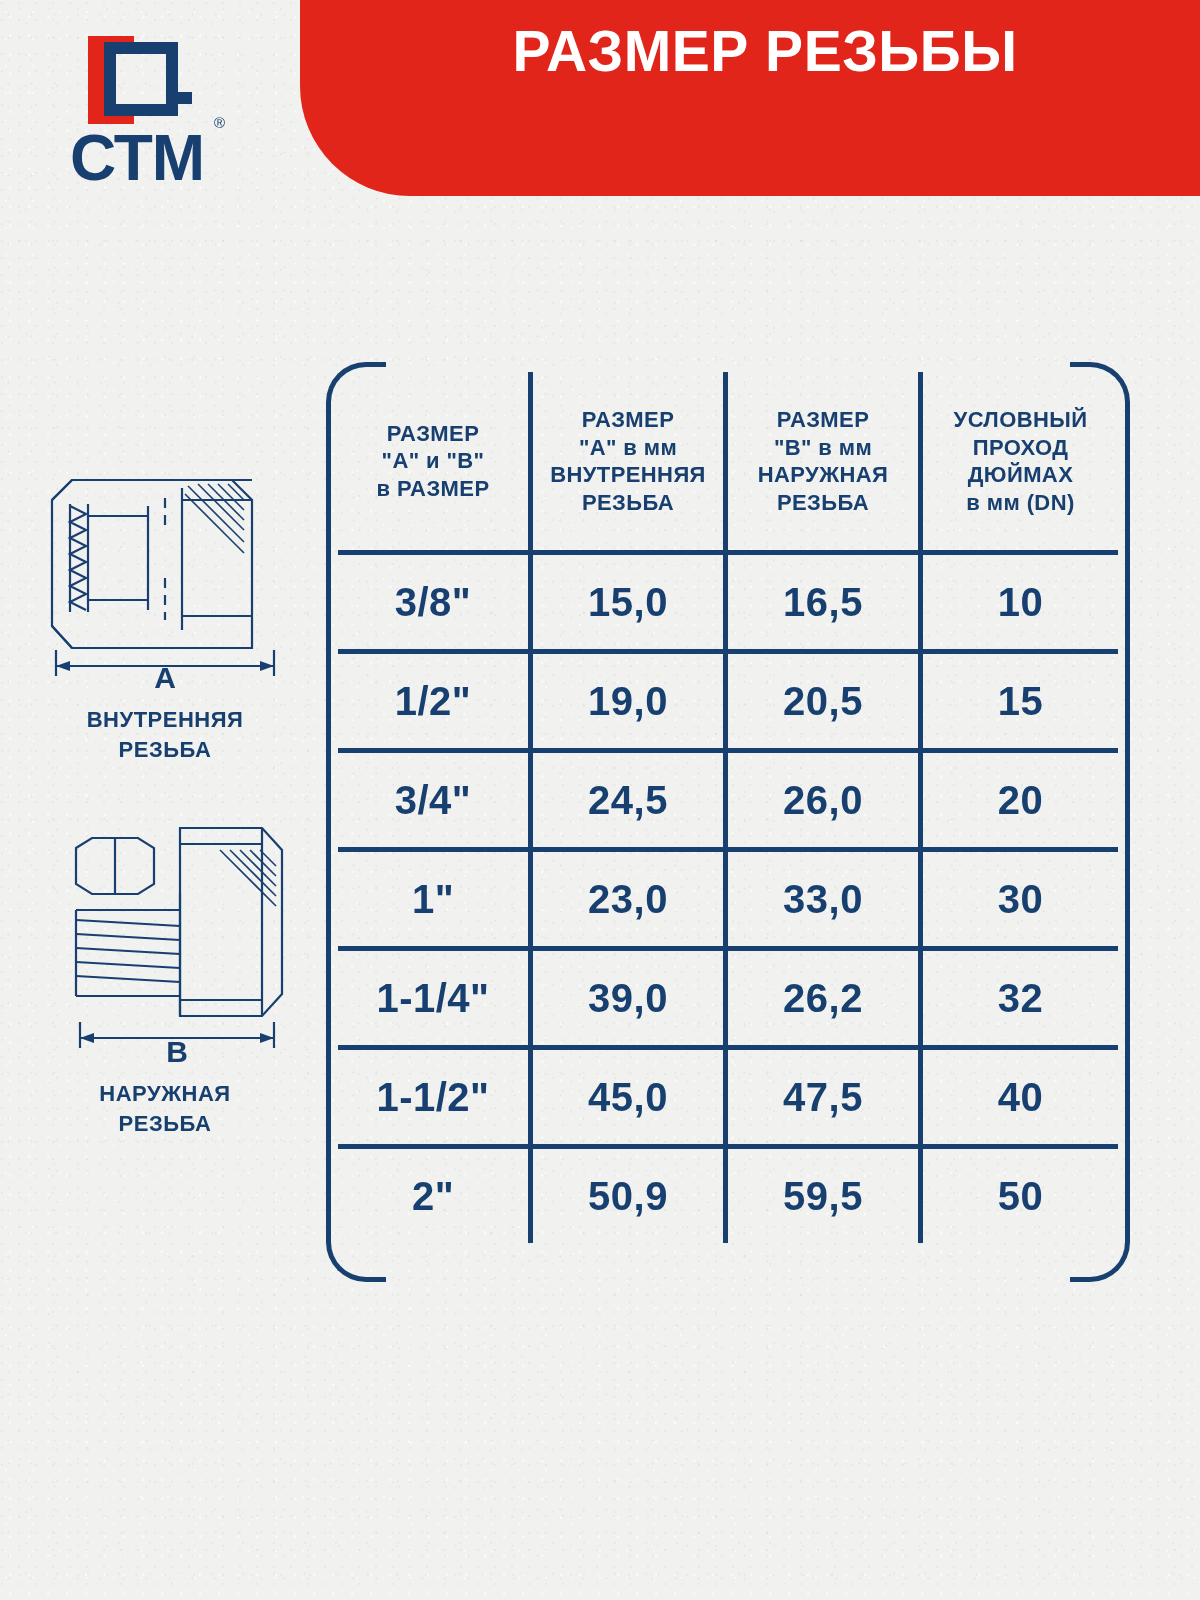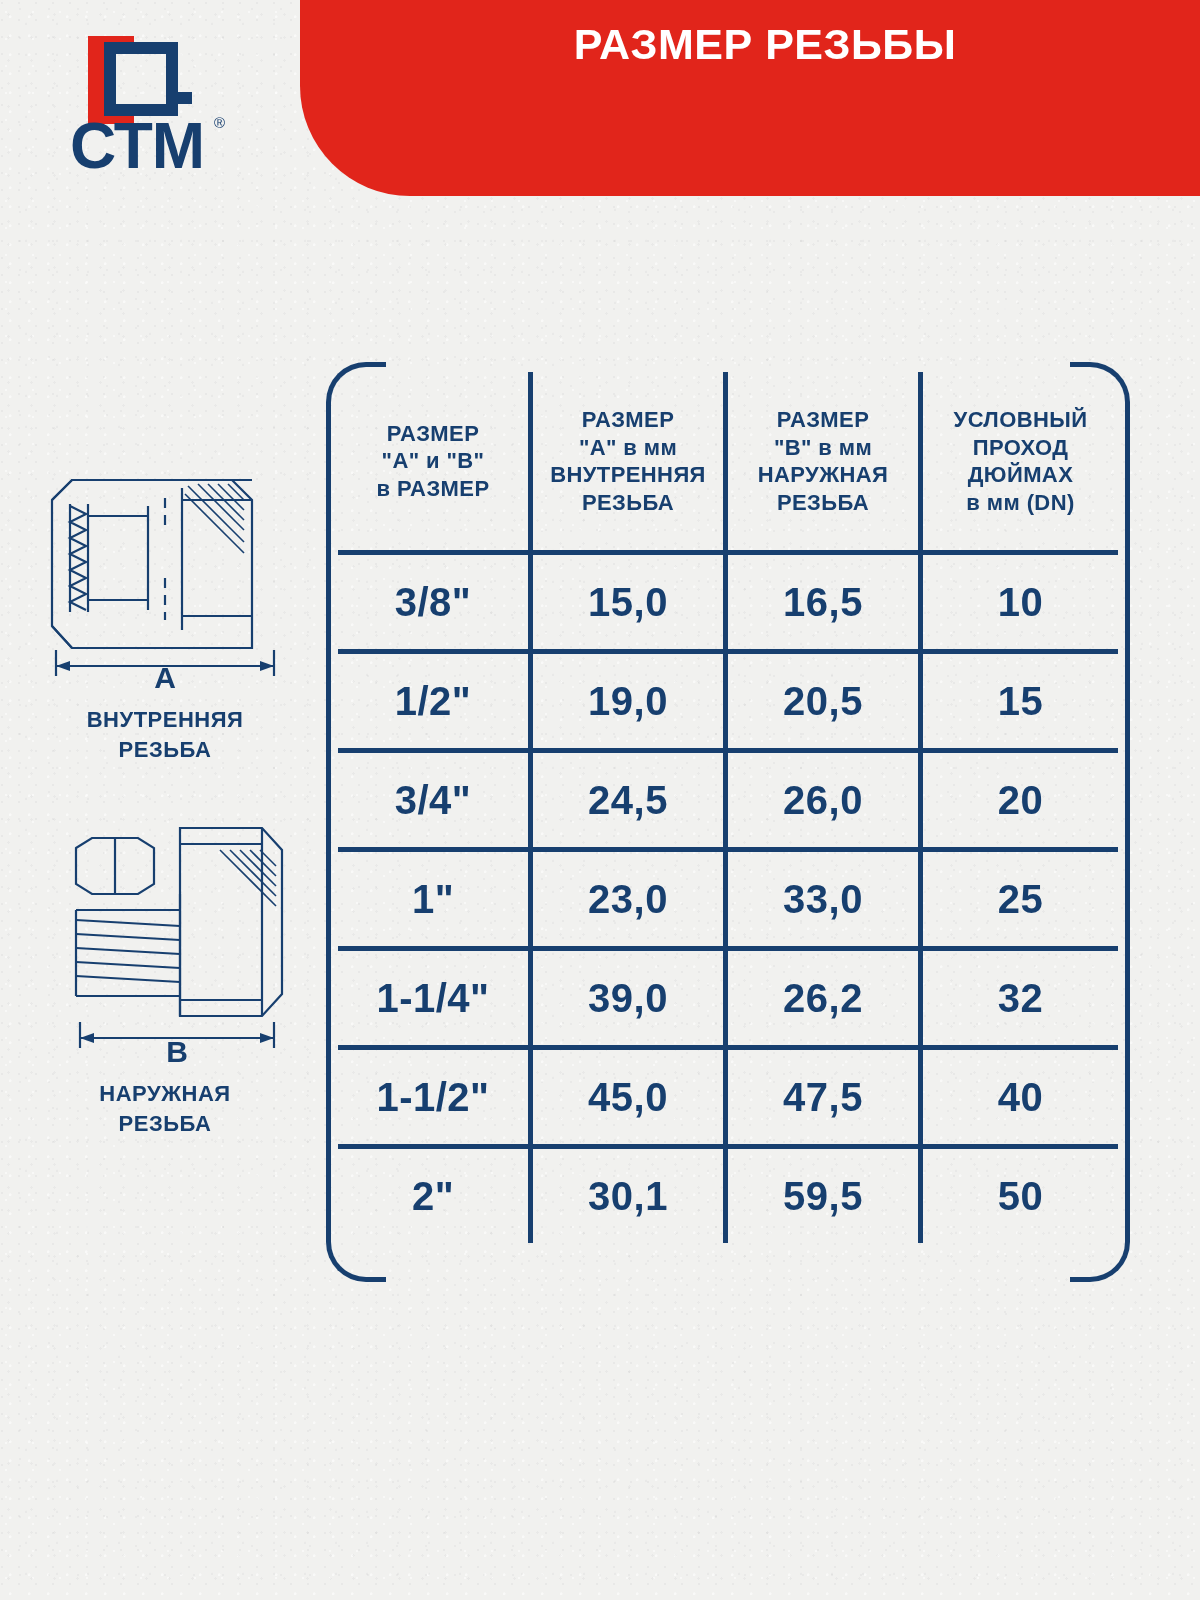--- a/index.html
+++ b/index.html
@@ -47,41 +47,41 @@
     height: 196px;
     background: #e1251b;
     border-bottom-left-radius: 110px;
   }
   .header-title {
     position: absolute;
     top: 22px;
     left: 370px;
     width: 790px;
     color: #ffffff;
-    font-size: 43px;
+    font-size: 57px;
     font-weight: bold;
     line-height: 1.03;
     letter-spacing: 0.5px;
     text-align: center;
     font-family: "Liberation Sans", sans-serif;
   }
   .header-title .l2 { display: block; }
 
   
   .logo {
     position: absolute;
     top: 30px;
     left: 62px;
     width: 230px;
     height: 160px;
   }
   .logo-mark { position: absolute; top: 0; left: 18px; width: 120px; height: 100px; }
   .logo-text {
     position: absolute;
-    top: 84px;
+    top: 96px;
     left: 8px;
     font-size: 64px;
     font-weight: bold;
     color: #173f6f;
     letter-spacing: -1px;
     line-height: 1;
     font-family: "Liberation Sans", sans-serif;
   }
   .logo-reg {
     position: absolute;
@@ -312,37 +312,37 @@
         <tr>
           <td>3/4"</td>
           <td>24,5</td>
           <td>26,0</td>
           <td>20</td>
         </tr>
         <tr>
           <td>1"</td>
           <td>23,0</td>
           <td>33,0</td>
-          <td>25</td>
+          <td>30</td>
         </tr>
         <tr>
           <td>1-1/4"</td>
           <td>39,0</td>
           <td>26,2</td>
           <td>32</td>
         </tr>
         <tr>
           <td>1-1/2"</td>
           <td>45,0</td>
           <td>47,5</td>
           <td>40</td>
         </tr>
         <tr>
           <td>2"</td>
-          <td>30,1</td>
+          <td>50,9</td>
           <td>59,5</td>
           <td>50</td>
         </tr>
       </tbody>
     </table>
   </div>
 
 </div>
 
 </body></html>

